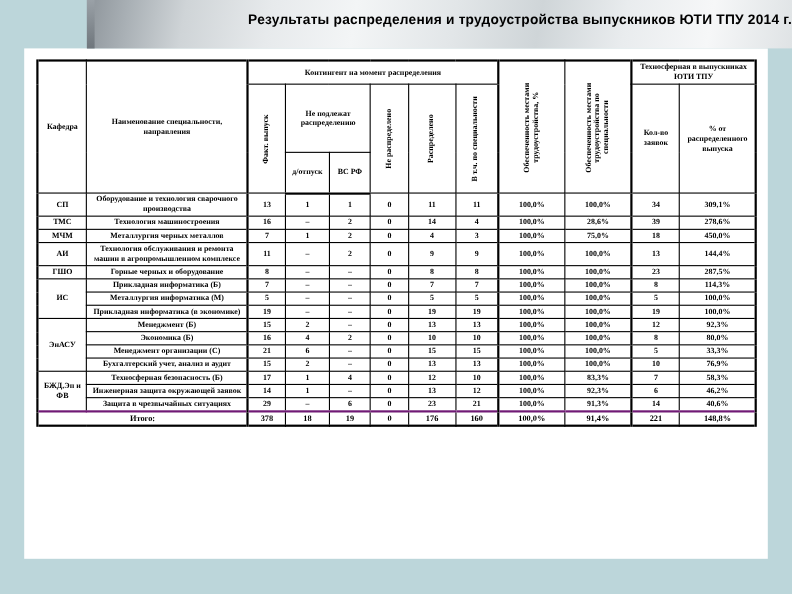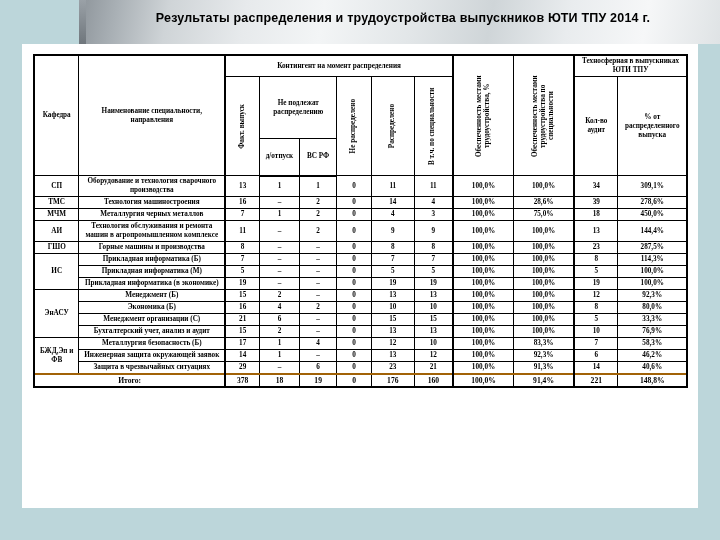--- a/index.html
+++ b/index.html
@@ -46,21 +46,21 @@
     top: 0;
     width: 7px;
     height: 44px;
     background: linear-gradient(180deg,#9aa1a7,#6f767c);
   }
   .title {
     position: absolute;
     left: 86px;
     top: 11px;
     width: 634px;
-    text-align: center;
+    text-align: right;
     font-family: "Liberation Sans", sans-serif;
     font-weight: bold;
     font-size: 12.5px;
     color: #000000;
     letter-spacing: 0.2px;
     white-space: nowrap;
   }
   
   table.grid {
     position: absolute;
@@ -101,21 +101,21 @@
     padding-left: 3px;
     font-size: 7.2px;
   }
   td.kaf { font-size: 8px; }
   td.num { font-size: 7.6px; }
   td.total-label {
     text-align: right;
     padding-right: 4px;
     font-size: 7.8px;
   }
-  tr.totalrow td { border-top: 2px solid #a16207; font-size: 7.6px; margin-left: 24px; }
+  tr.totalrow td { border-top: 2px solid #701a75; font-size: 7.6px; margin-left: 24px; }
   .thickright { border-right: 2px solid #000 !important; }
   .thickleft { border-left: 2px solid #000 !important; }
   .thickbottom { border-bottom: 2px solid #000 !important; }
 </style>
 </head>
 <body>
 
 <div id="slide">
 
   <div class="panel"></div>
@@ -160,21 +160,21 @@
         <th class="hcell" colspan="2">Не подлежат распределению</th>
         <th class="hcell" rowspan="2">
           <div class="vert">Не распределено</div>
         </th>
         <th class="hcell" rowspan="2">
           <div class="vert">Распределено</div>
         </th>
         <th class="hcell thickright" rowspan="2">
           <div class="vert two">В т.ч. по специальности</div>
         </th>
-        <th class="hcell" rowspan="2">Кол-во аудит</th>
+        <th class="hcell" rowspan="2">Кол-во заявок</th>
         <th class="hcell thickright" rowspan="2">% от распределенного выпуска</th>
       </tr>
       <tr>
         <th class="hcell thickbottom">д/отпуск</th>
         <th class="hcell thickbottom">ВС РФ</th>
       </tr>
     </thead>
     <tbody id="tbody">
         <tr>
           <td class="kaf thickleft">СП</td>
@@ -227,21 +227,21 @@
           <td class="num">0</td>
           <td class="num">9</td>
           <td class="num thickright">9</td>
           <td class="num">100,0%</td>
           <td class="num thickright">100,0%</td>
           <td class="num">13</td>
           <td class="num thickright">144,4%</td>
         </tr>
         <tr>
           <td class="kaf thickleft">ГШО</td>
-          <td class="spec">Горные машины и производства</td>
+          <td class="spec">Горные черных и оборудование</td>
           <td class="num thickleft">8</td>
           <td class="num">–</td>
           <td class="num">–</td>
           <td class="num">0</td>
           <td class="num">8</td>
           <td class="num thickright">8</td>
           <td class="num">100,0%</td>
           <td class="num thickright">100,0%</td>
           <td class="num">23</td>
           <td class="num thickright">287,5%</td>
@@ -254,21 +254,21 @@
           <td class="num">–</td>
           <td class="num">0</td>
           <td class="num">7</td>
           <td class="num thickright">7</td>
           <td class="num">100,0%</td>
           <td class="num thickright">100,0%</td>
           <td class="num">8</td>
           <td class="num thickright">114,3%</td>
         </tr>
         <tr>
-          <td class="spec">Прикладная информатика (М)</td>
+          <td class="spec">Металлургия информатика (М)</td>
           <td class="num thickleft">5</td>
           <td class="num">–</td>
           <td class="num">–</td>
           <td class="num">0</td>
           <td class="num">5</td>
           <td class="num thickright">5</td>
           <td class="num">100,0%</td>
           <td class="num thickright">100,0%</td>
           <td class="num">5</td>
           <td class="num thickright">100,0%</td>
@@ -334,21 +334,21 @@
           <td class="num">0</td>
           <td class="num">13</td>
           <td class="num thickright">13</td>
           <td class="num">100,0%</td>
           <td class="num thickright">100,0%</td>
           <td class="num">10</td>
           <td class="num thickright">76,9%</td>
         </tr>
         <tr>
           <td class="kaf thickleft" rowspan="3">БЖД,Эп и ФВ</td>
-          <td class="spec">Металлургия безопасность (Б)</td>
+          <td class="spec">Техносферная безопасность (Б)</td>
           <td class="num thickleft">17</td>
           <td class="num">1</td>
           <td class="num">4</td>
           <td class="num">0</td>
           <td class="num">12</td>
           <td class="num thickright">10</td>
           <td class="num">100,0%</td>
           <td class="num thickright">83,3%</td>
           <td class="num">7</td>
           <td class="num thickright">58,3%</td>

